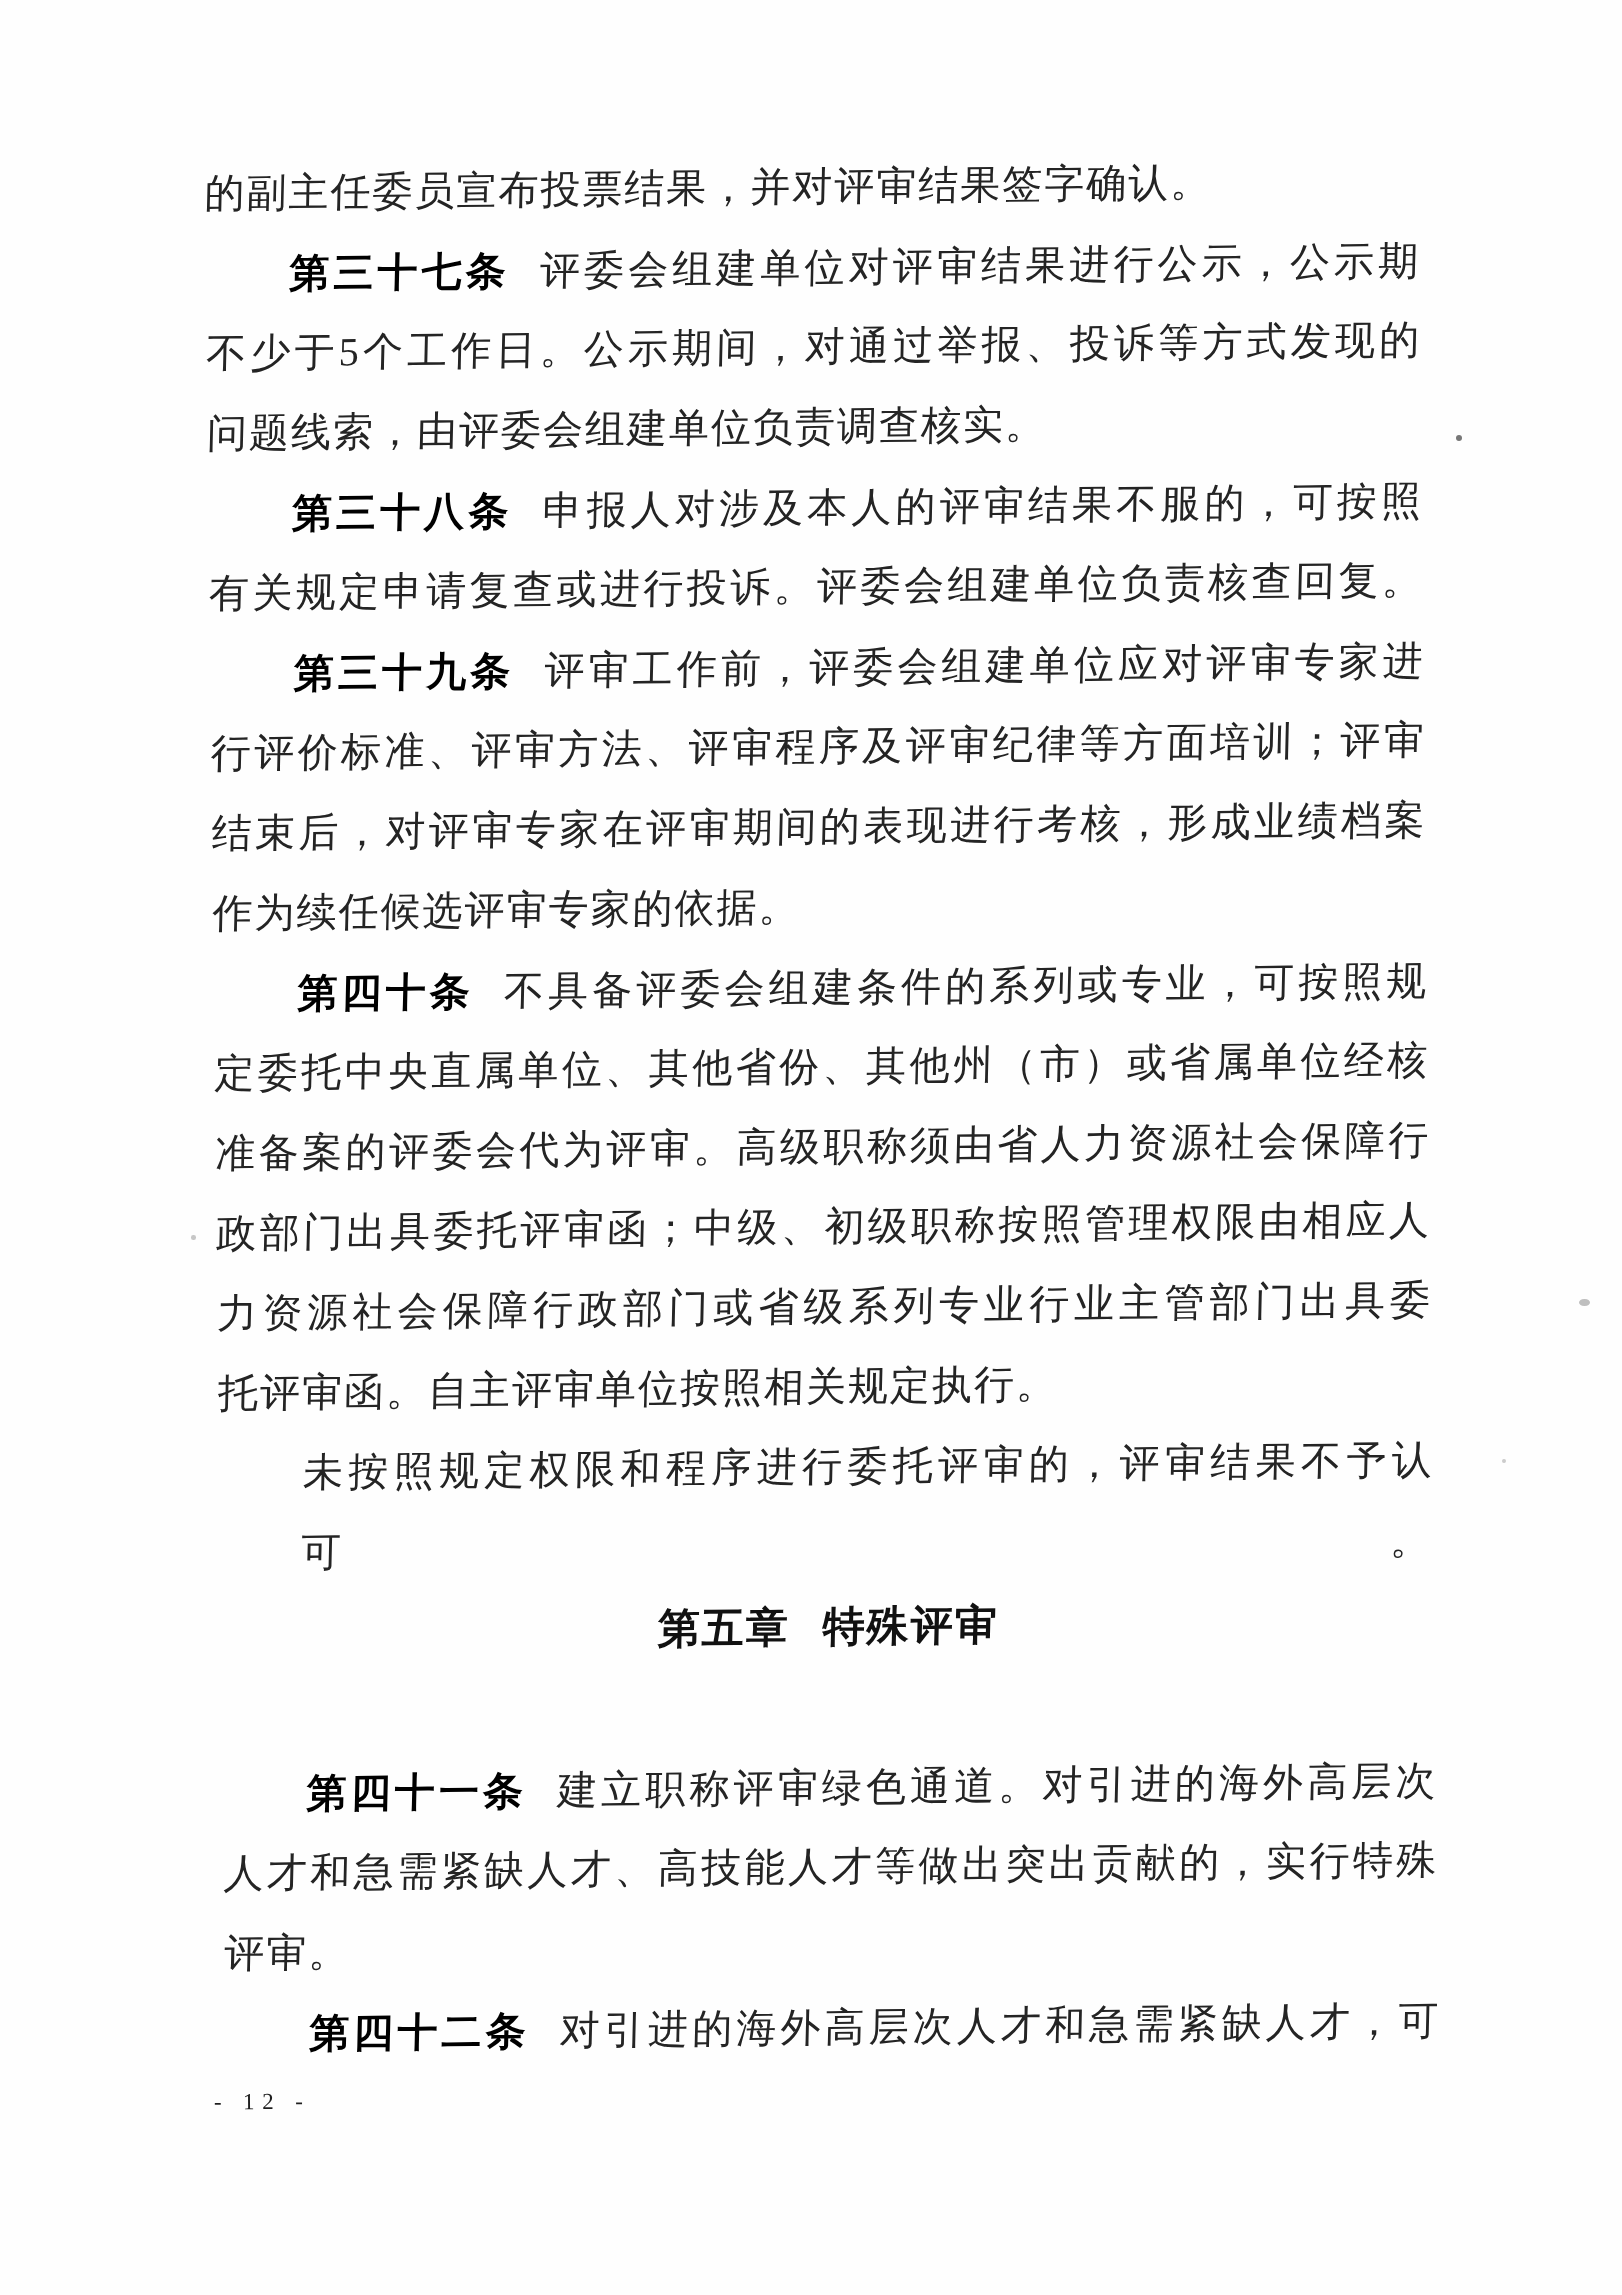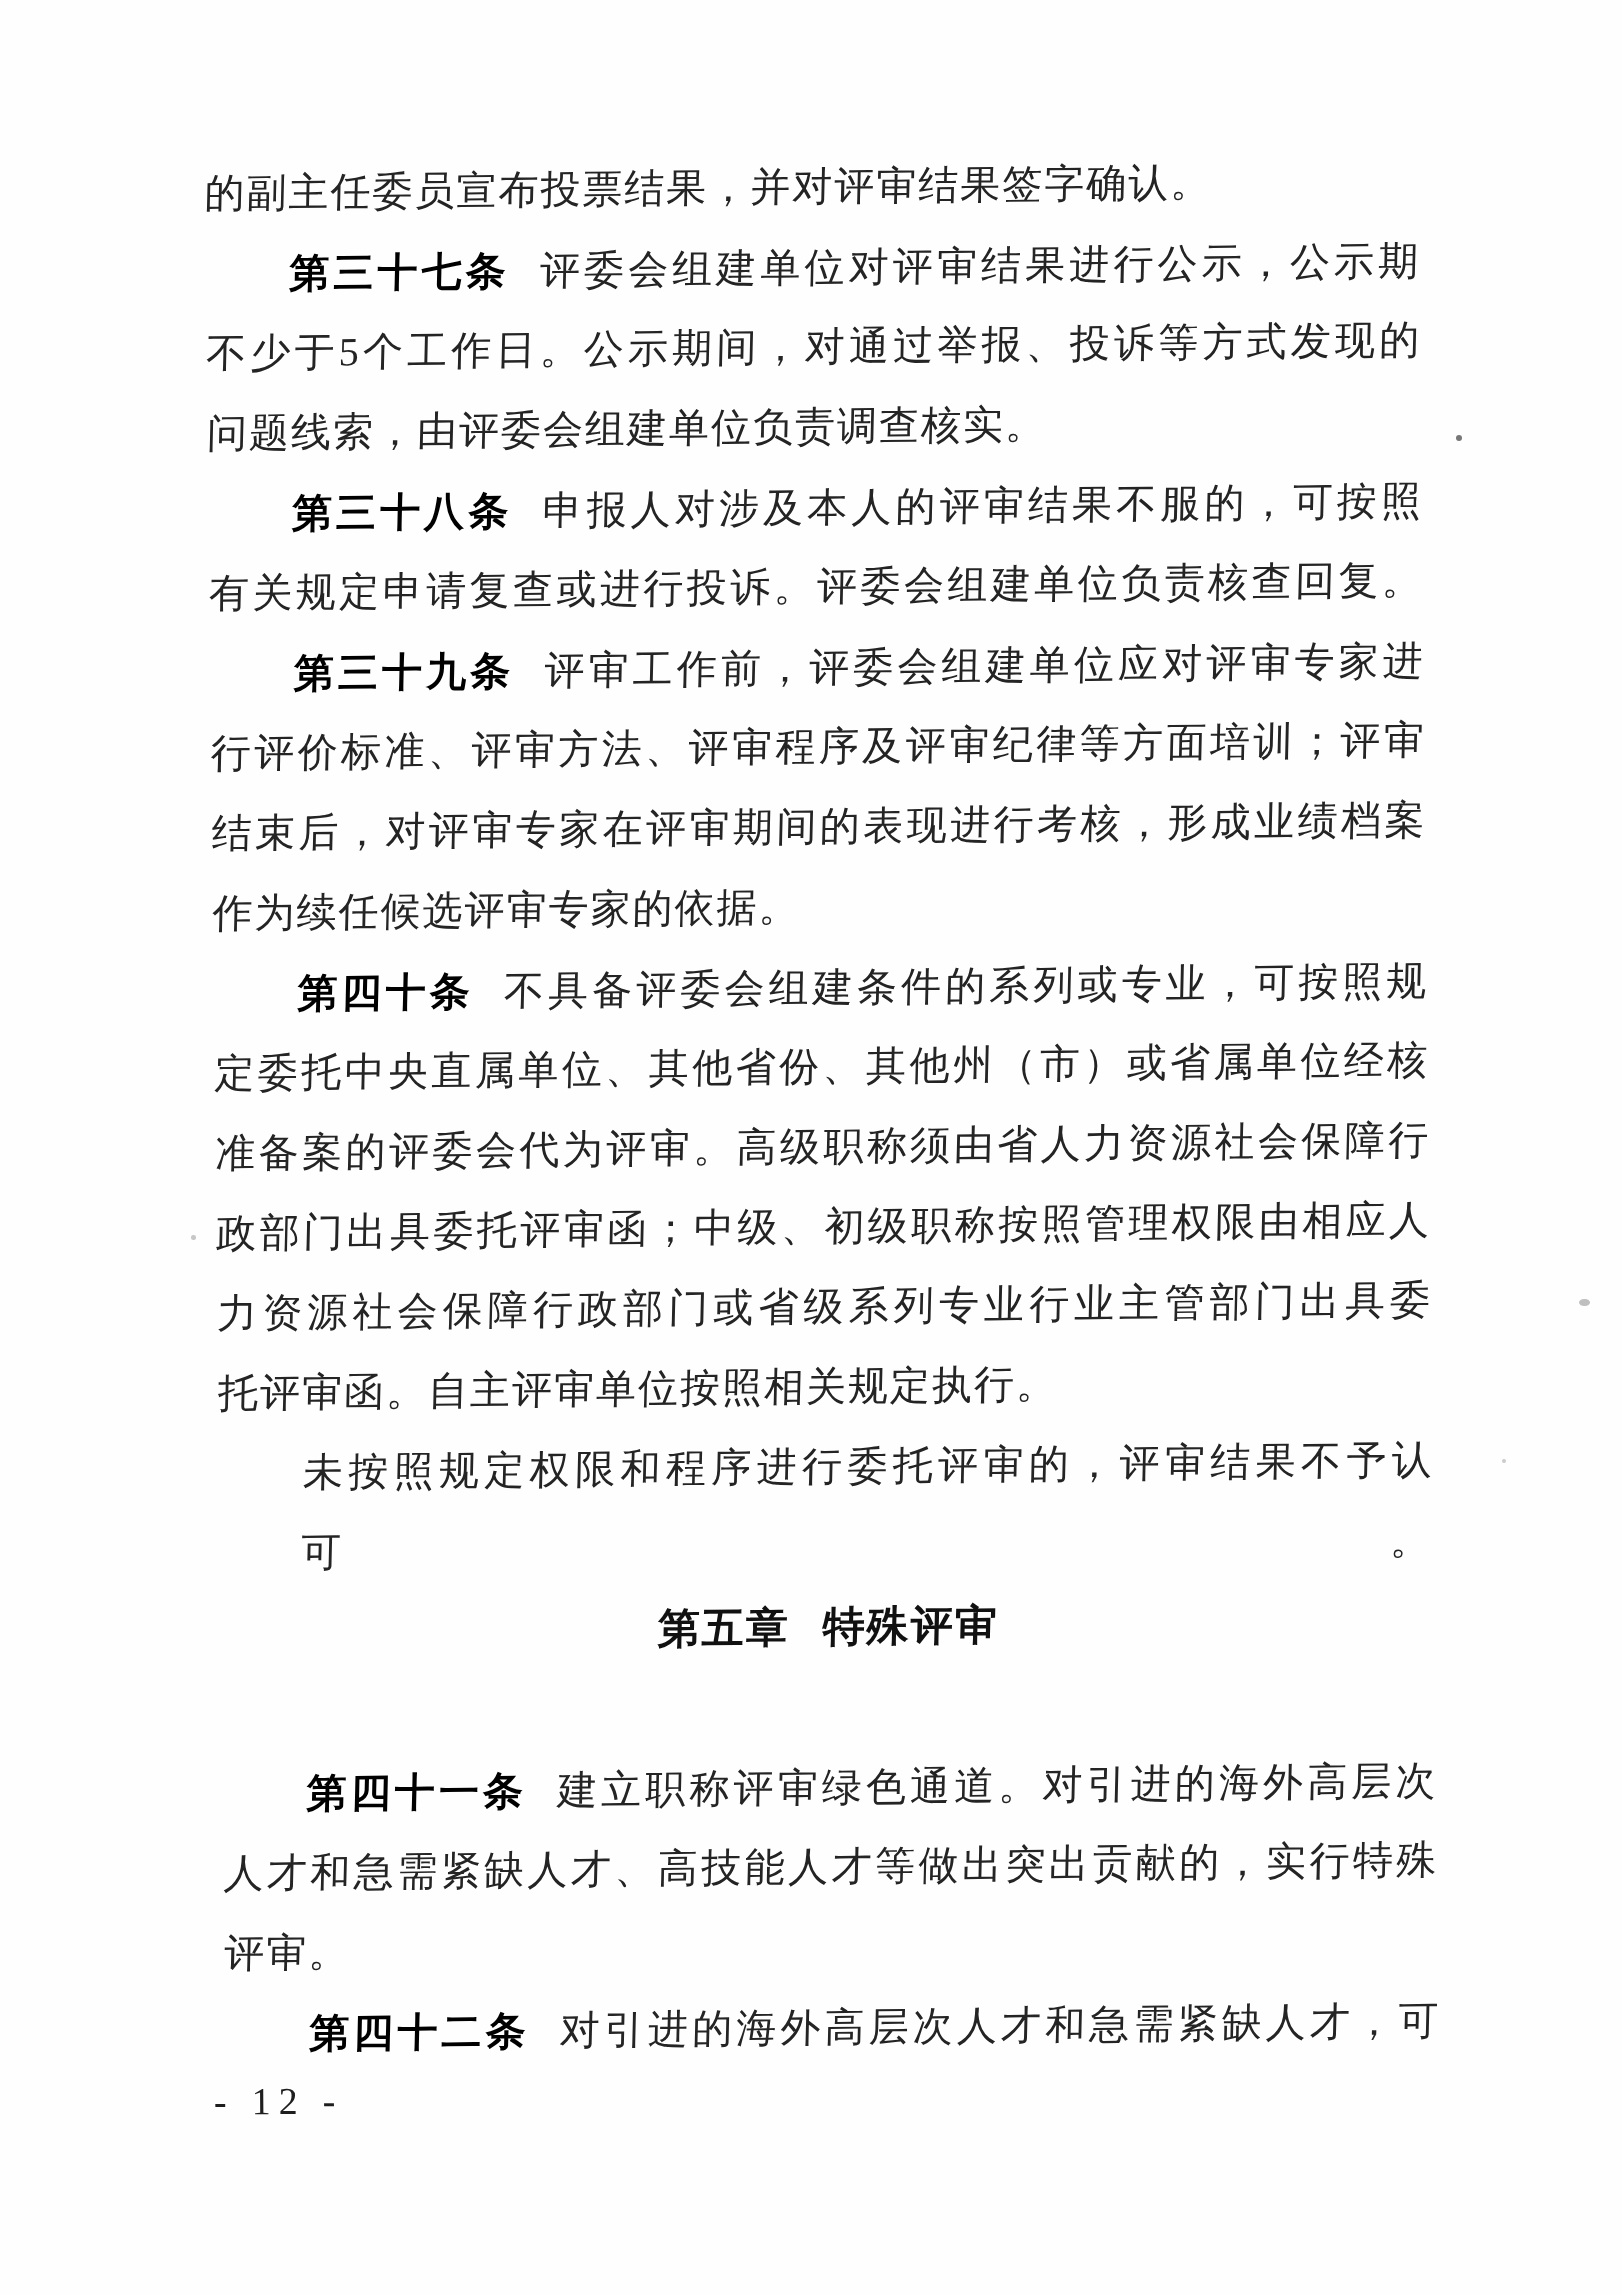--- a/index.html
+++ b/index.html
@@ -62,21 +62,21 @@
   .ch-label {
     margin-right: 33px;
   }
   .page-number {
     position: absolute;
     left: 214px;
     top: 2082px;
     height: 39px;
     line-height: 39px;
     font-family: "Liberation Serif", "DejaVu Serif", serif;
-    font-size: 38px;
+    font-size: 23px;
     letter-spacing: 7.8px;
     color: #1e1e1e;
     transform: rotate(-0.4deg);
   }
   .speck {
     position: absolute;
     border-radius: 50%;
   }
 </style>
 </head>

